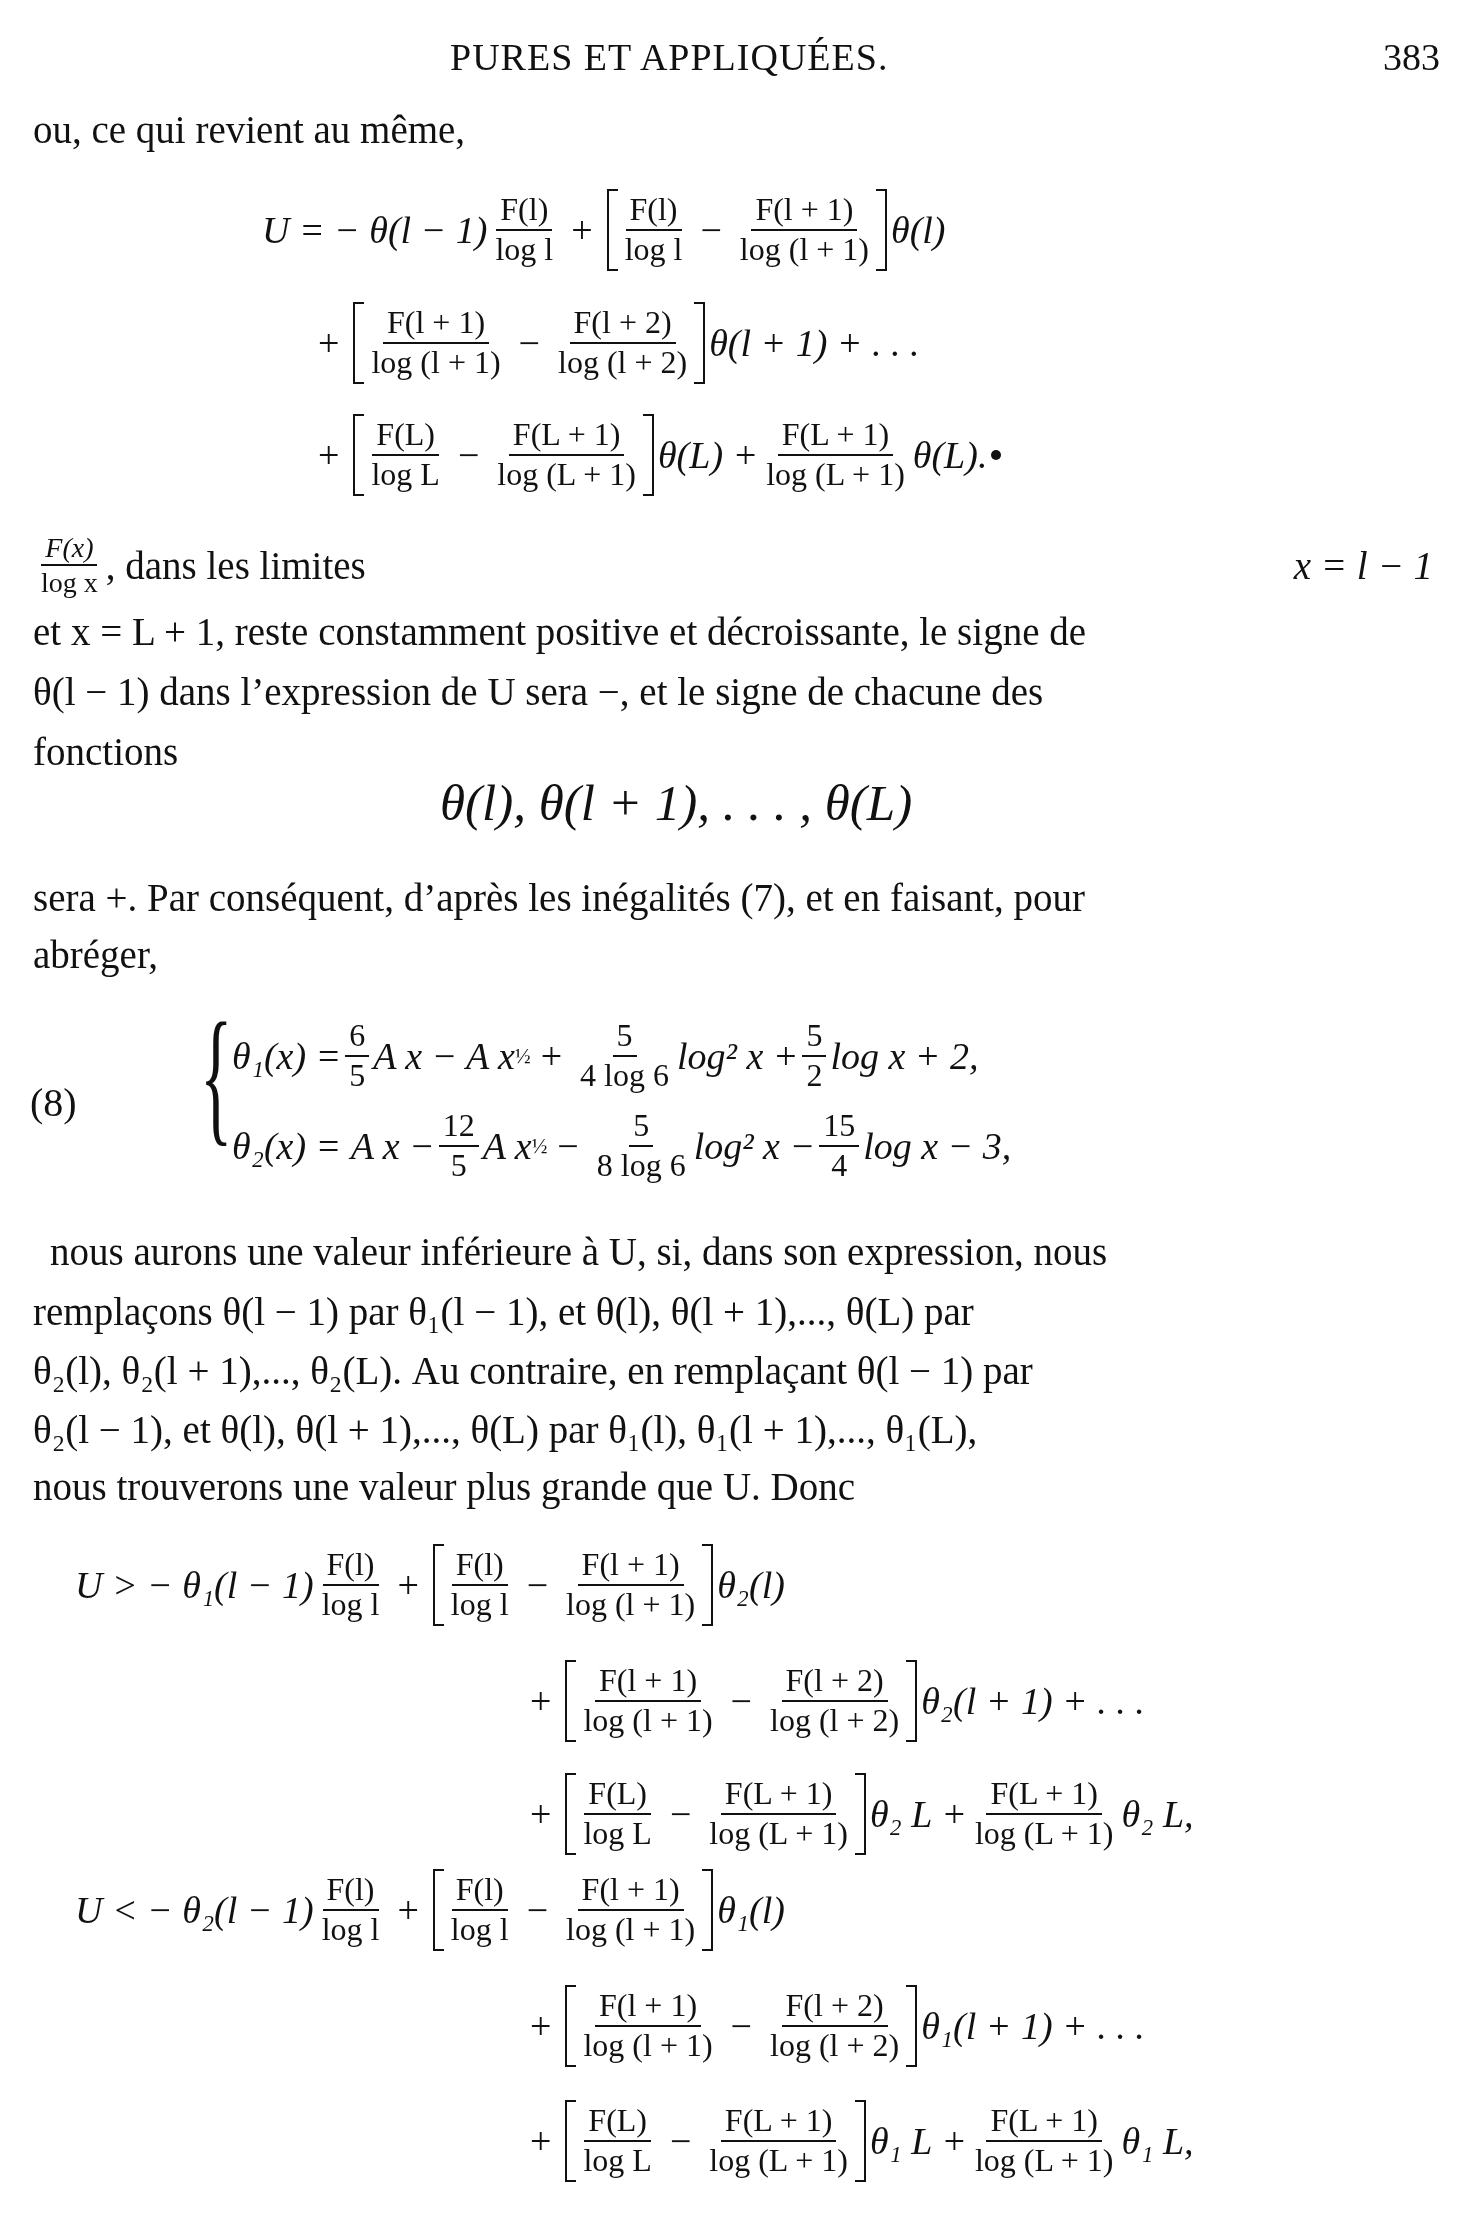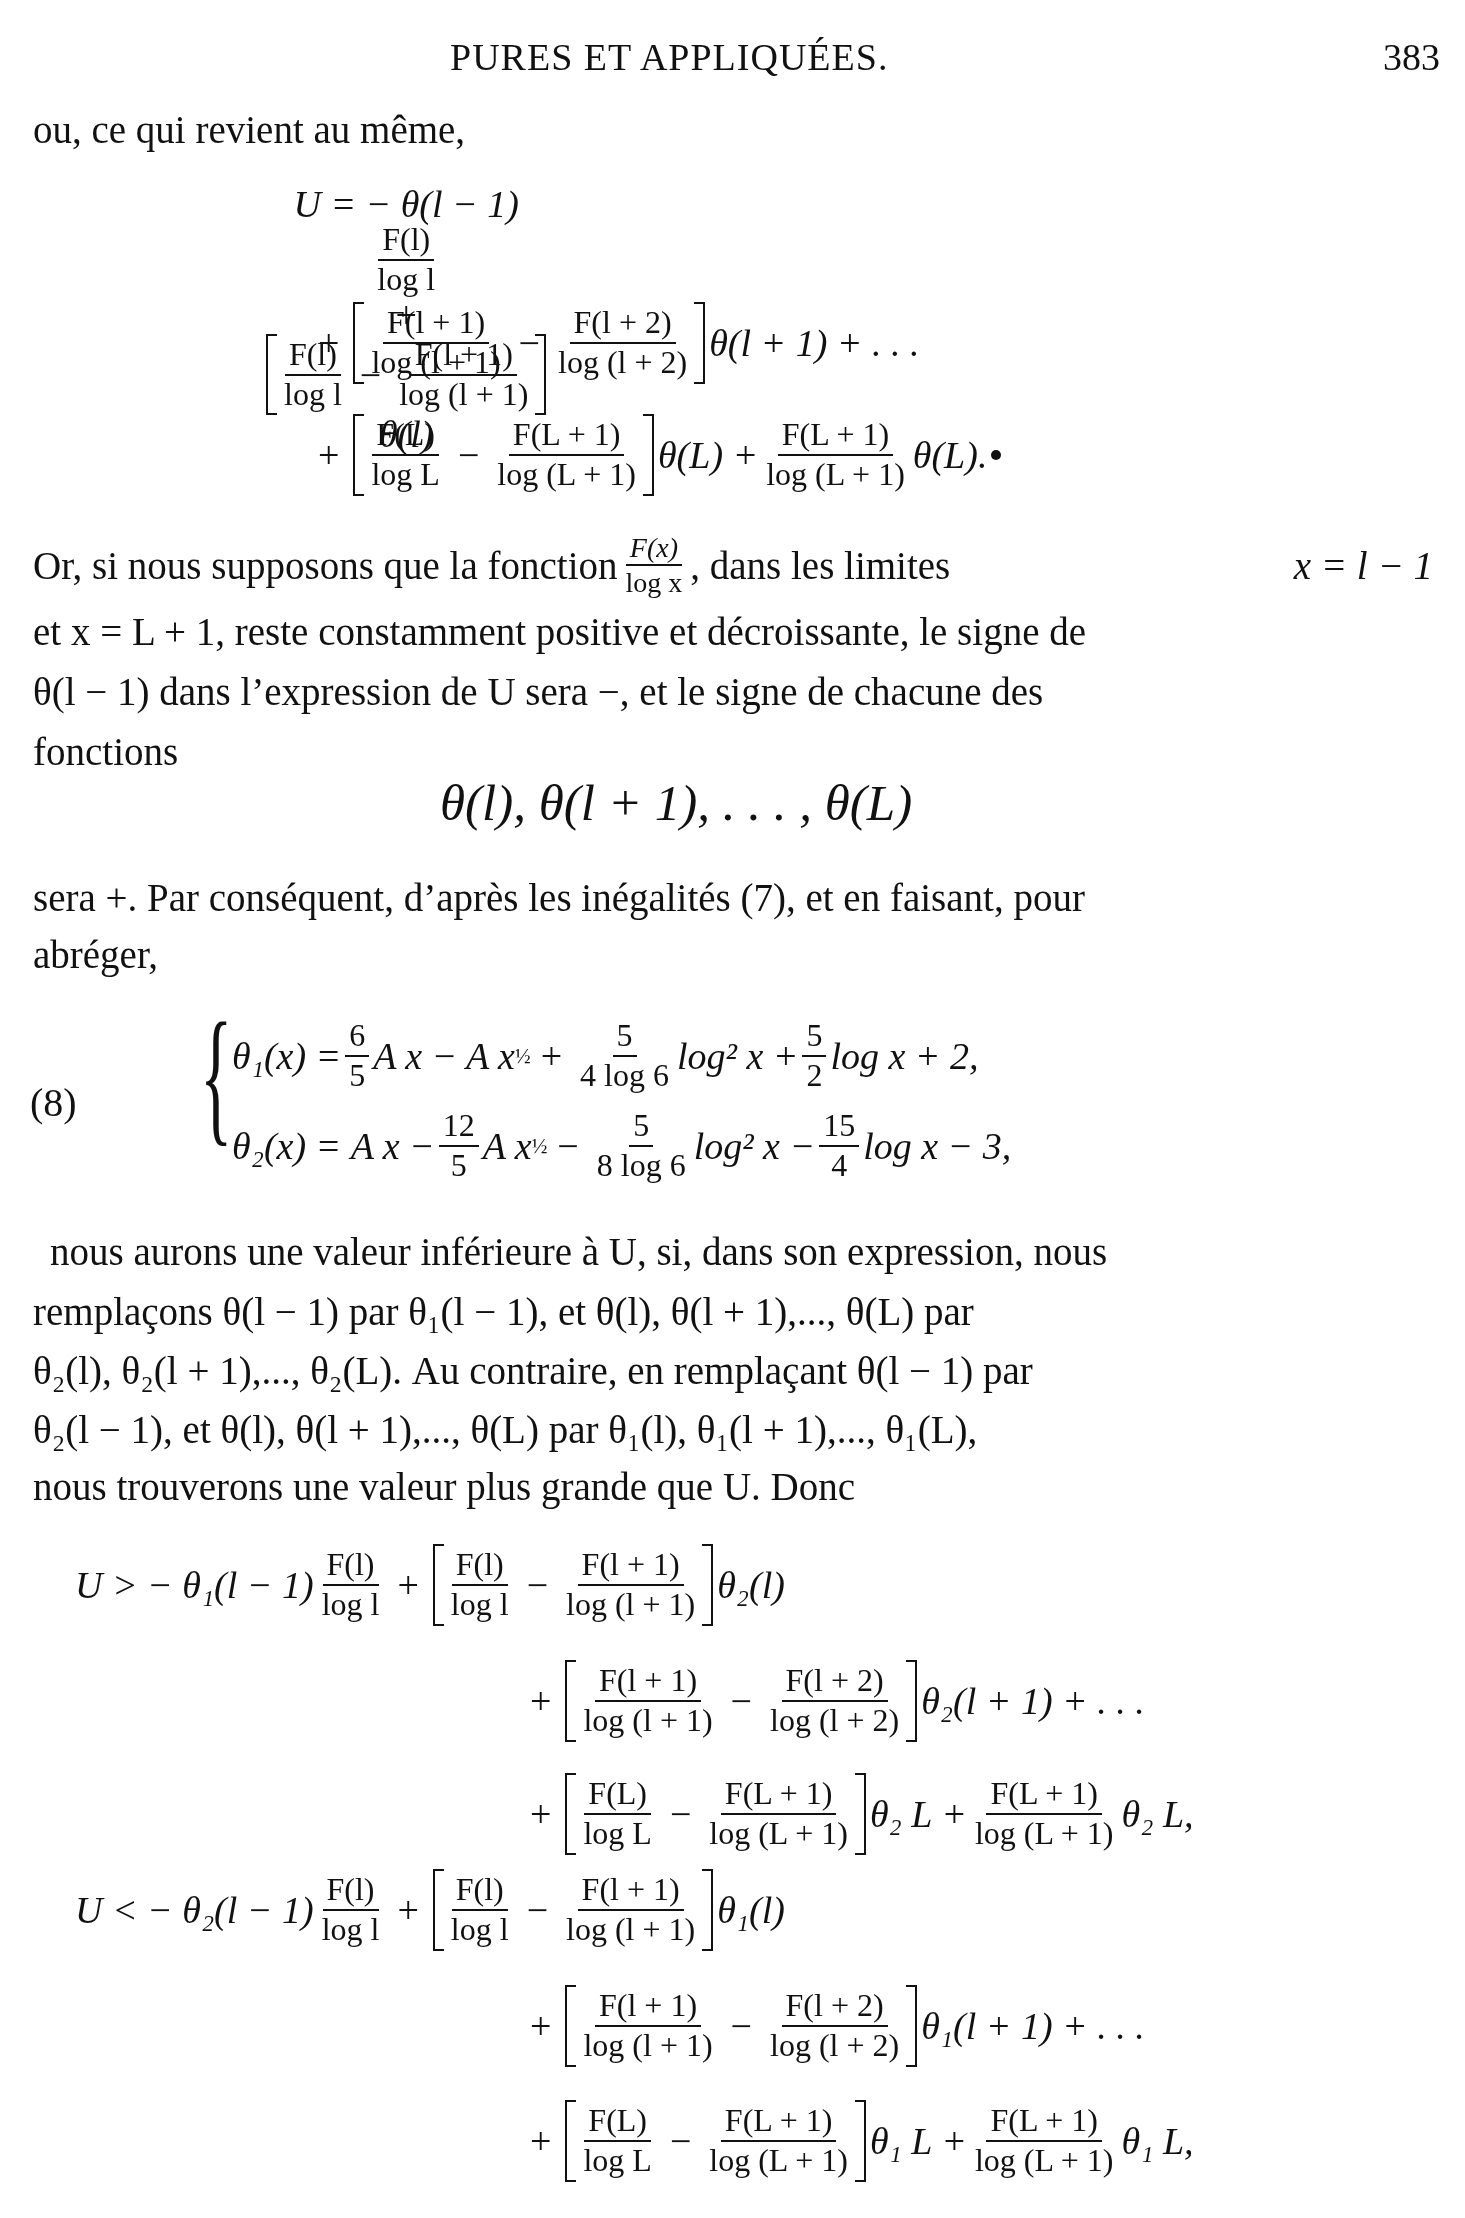--- a/index.html
+++ b/index.html
@@ -32,21 +32,21 @@
 </head>
 <body>
 
 <div class="line header" style="left:450px; top:38px;">PURES ET APPLIQUÉES.</div>
 <div class="line pageno" style="left:1383px; top:38px;">383</div>
 
 <div class="line text ragged" style="top:110px;">
   <span>ou, ce qui revient au même,</span>
 </div>
 
-<div class="line math" style="left:262px; top:185px; height:90px;flex-direction:column;">
+<div class="line math" style="left:262px; top:185px; height:90px;">
   <span class="it">U = − θ(l − 1)</span>
   <span class="frac">
       <span class="num">F(l)</span>
       <span class="den">log l</span>
     </span>
   <span class="op">+</span>
   <span class="bk">
     <span class="frac">
         <span class="num">F(l)</span>
         <span class="den">log l</span>
@@ -93,21 +93,20 @@
   <span class="frac">
       <span class="num">F(L + 1)</span>
       <span class="den">log (L + 1)</span>
     </span>
   <span class="it">θ(L).</span>
     <span class="dot"></span>
 </div>
 
 <div class="line text" style="top:530px; height:70px; align-items:center;">
   <span style="display:flex;align-items:center;">
-    <span>Or, si nous supposons que la fonction</span>
     <span class="frac small">
         <span class="num it">F(x)</span>
         <span class="den">log x</span>
       </span>
     <span>, dans les limites</span>
   </span>
   <span class="it">x = l − 1</span>
 </div>
 <div class="line text ragged" style="top:612px;">et x = L + 1, reste constamment positive et décroissante, le signe de</div>
 <div class="line text ragged" style="top:672px;">θ(l − 1) dans l’expression de U sera −, et le signe de chacune des</div>

